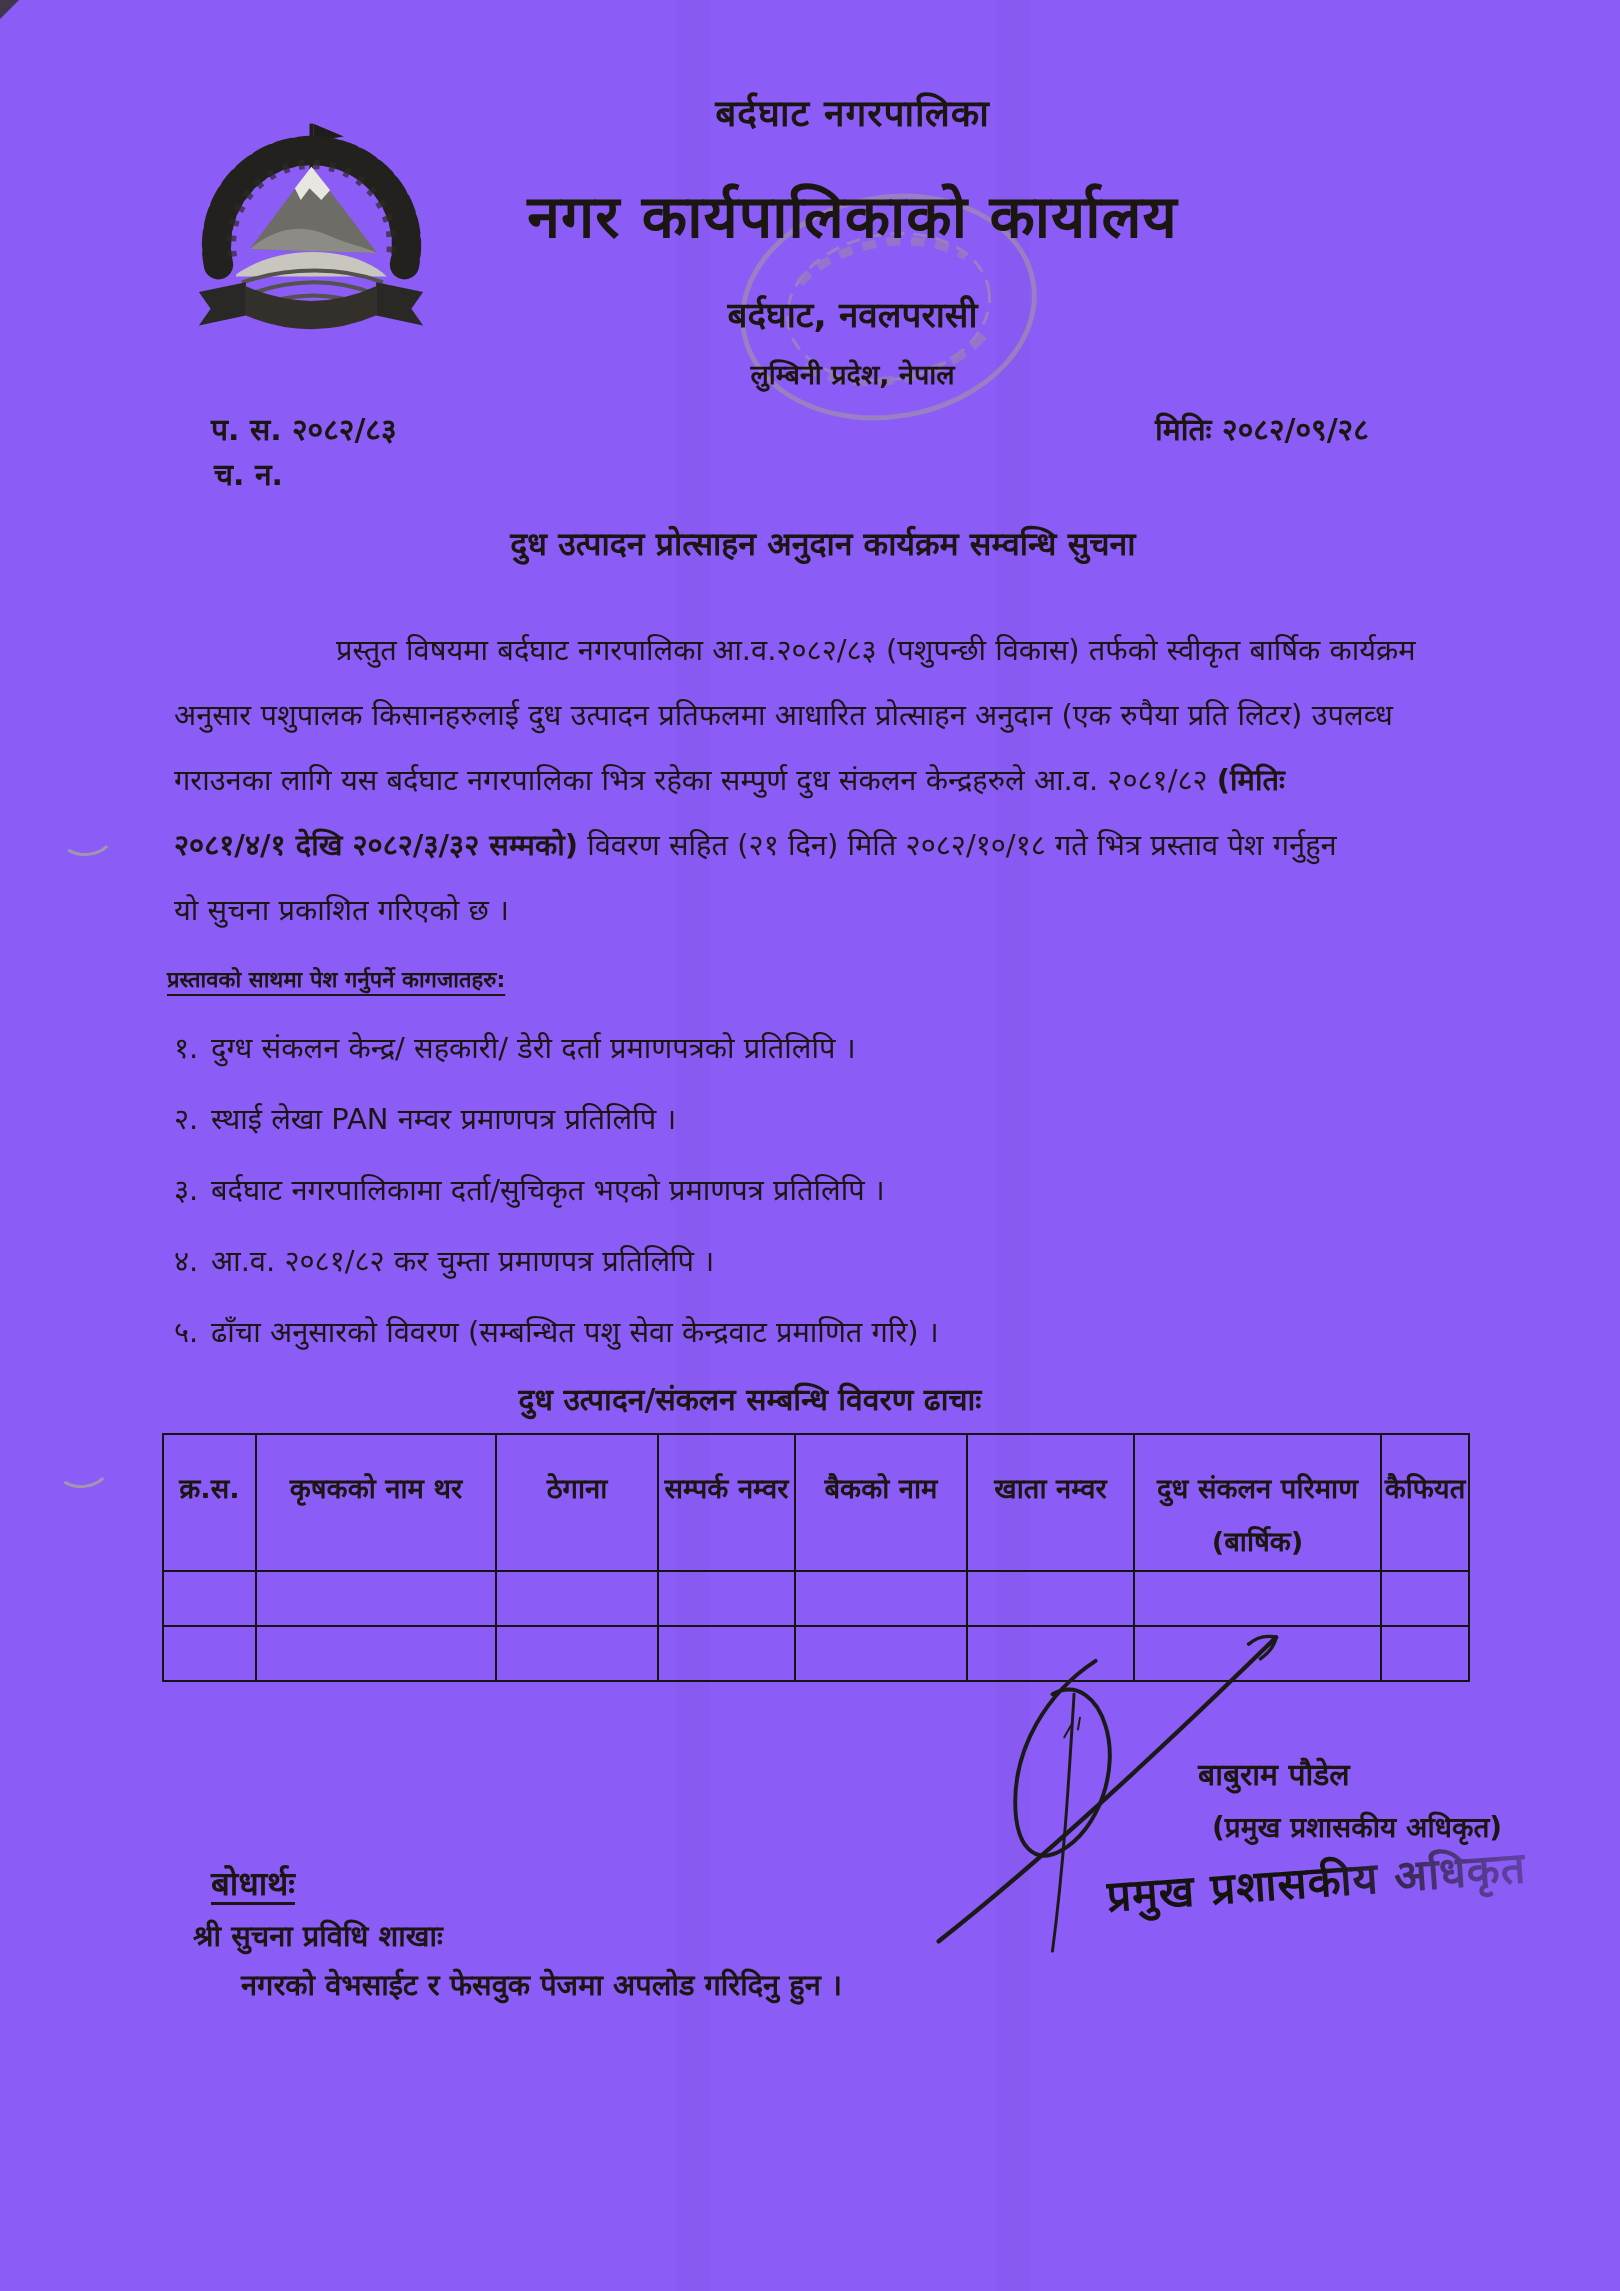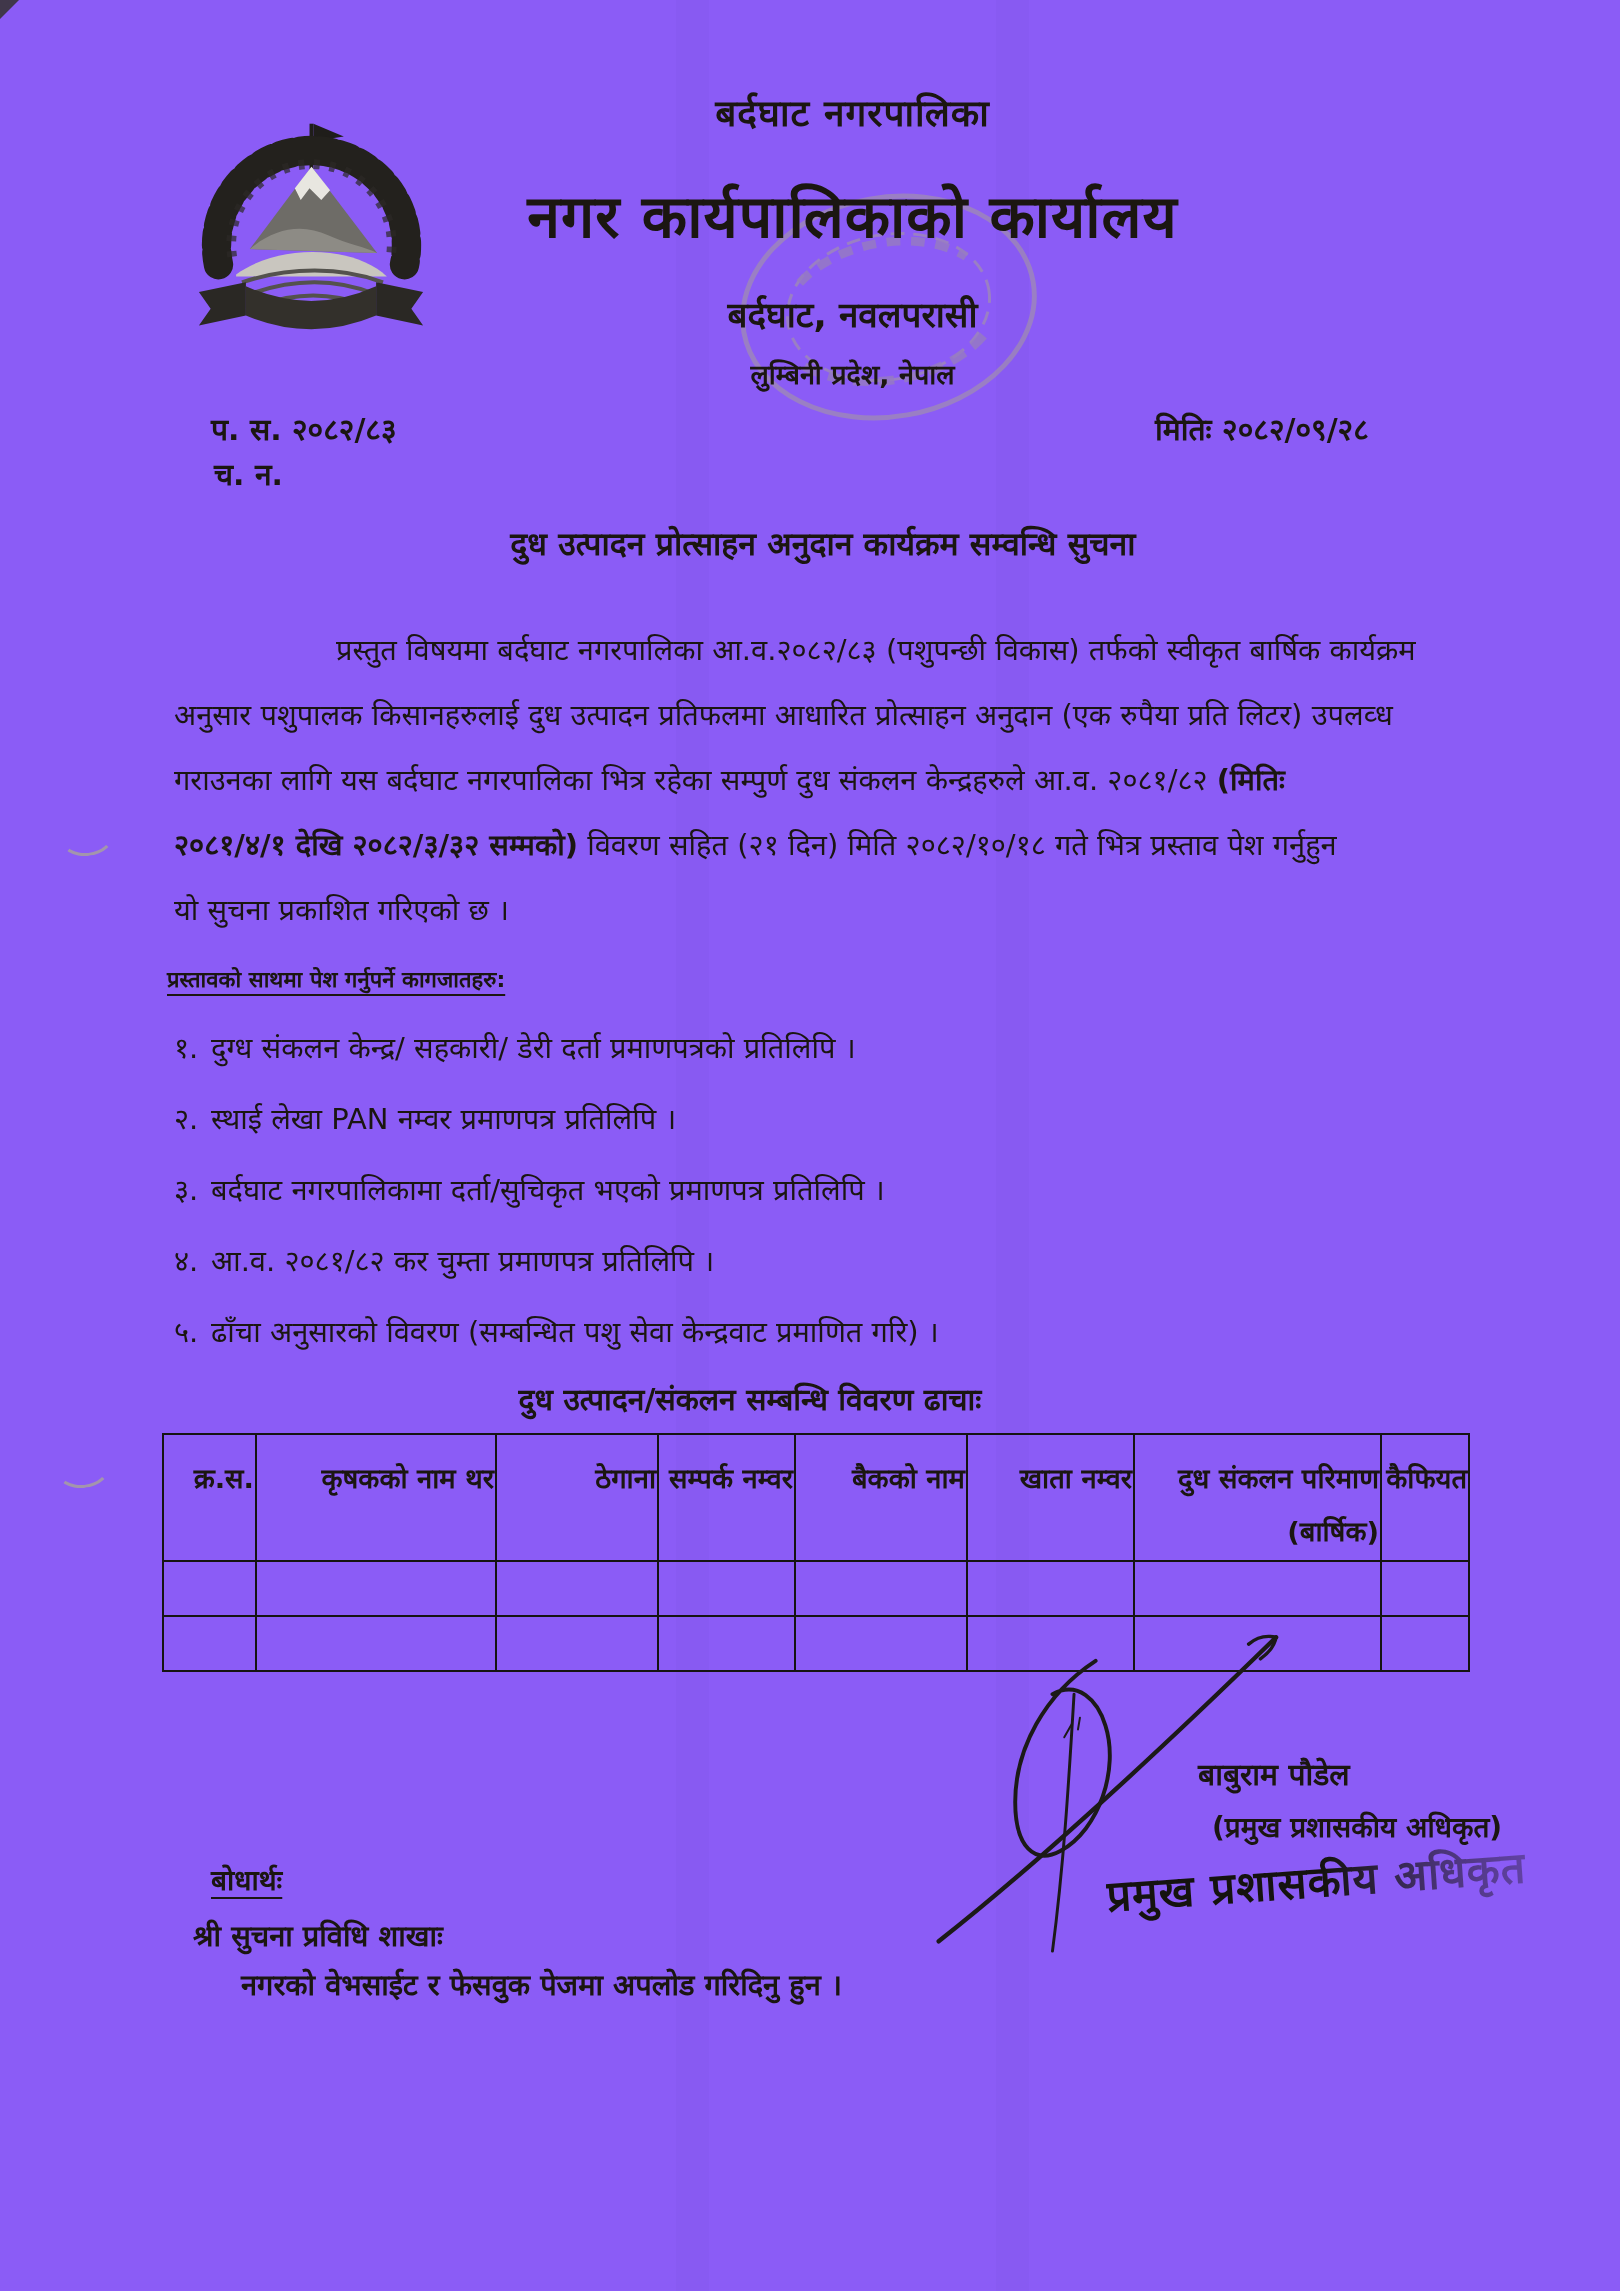--- a/index.html
+++ b/index.html
@@ -36,30 +36,30 @@
   .bodytext .bl:first-child{padding-left:162px;}
   .docs-heading{top:963px;left:167px;font-size:22px;font-weight:bold;text-decoration:underline;text-underline-offset:6.9px;}
   .doclist{top:1027px;left:174px;width:1333px;font-size:29px;}
   .doclist .di{height:71px;white-space:nowrap;}
   .doclist .num{display:inline-block;min-width:37px;}
   .tbl-title{top:1378px;left:0;width:1500px;text-align:center;font-size:30px;font-weight:bold;}
   
   table.details{position:absolute;top:1433px;left:162px;border-collapse:collapse;table-layout:fixed;width:1306px;}
   table.details th,table.details td{border:2px solid #161412;}
   table.details{border:2.9px solid #161412;}
-  table.details th{font-size:27.4px;font-weight:bold;vertical-align:top;padding-top:17px;line-height:1.95;height:101px;text-align:right;}
+  table.details th{font-size:27.4px;font-weight:bold;vertical-align:top;padding-top:27px;line-height:1.95;height:101px;text-align:center;}
   table.details td{height:51px;}
   
   .sig-name{top:1753px;left:1198px;font-size:30px;font-weight:bold;}
   .sig-desig{top:1807px;left:1164px;font-size:28px;font-weight:bold;margin-left:48px;}
   .stamp{top:1851px;left:1106px;font-size:43px;font-weight:bold;letter-spacing:1px;
     transform:rotate(-4deg);color:#15130f;
     -webkit-mask-image:linear-gradient(90deg,#000 52%,rgba(0,0,0,.55) 80%,rgba(0,0,0,.35) 100%);
     mask-image:linear-gradient(90deg,#000 52%,rgba(0,0,0,.55) 80%,rgba(0,0,0,.35) 100%);}
-  .cc-heading{top:1860px;left:211px;font-size:28px;font-weight:bold;text-decoration:underline;text-underline-offset:6.9px;}
+  .cc-heading{top:1860px;left:211px;font-size:33px;font-weight:bold;text-decoration:underline;text-underline-offset:6.9px;}
   .cc-to{top:1915px;left:193px;font-size:29px;font-weight:bold;}
   .cc-instr{top:1964px;left:241px;font-size:29px;font-weight:bold;}
 </style>
 </head>
 <body>
 
 <div class="page">
 
   <div class="corner-mark"></div>
   <div class="scan-stripe" style="left:676px;"></div>

